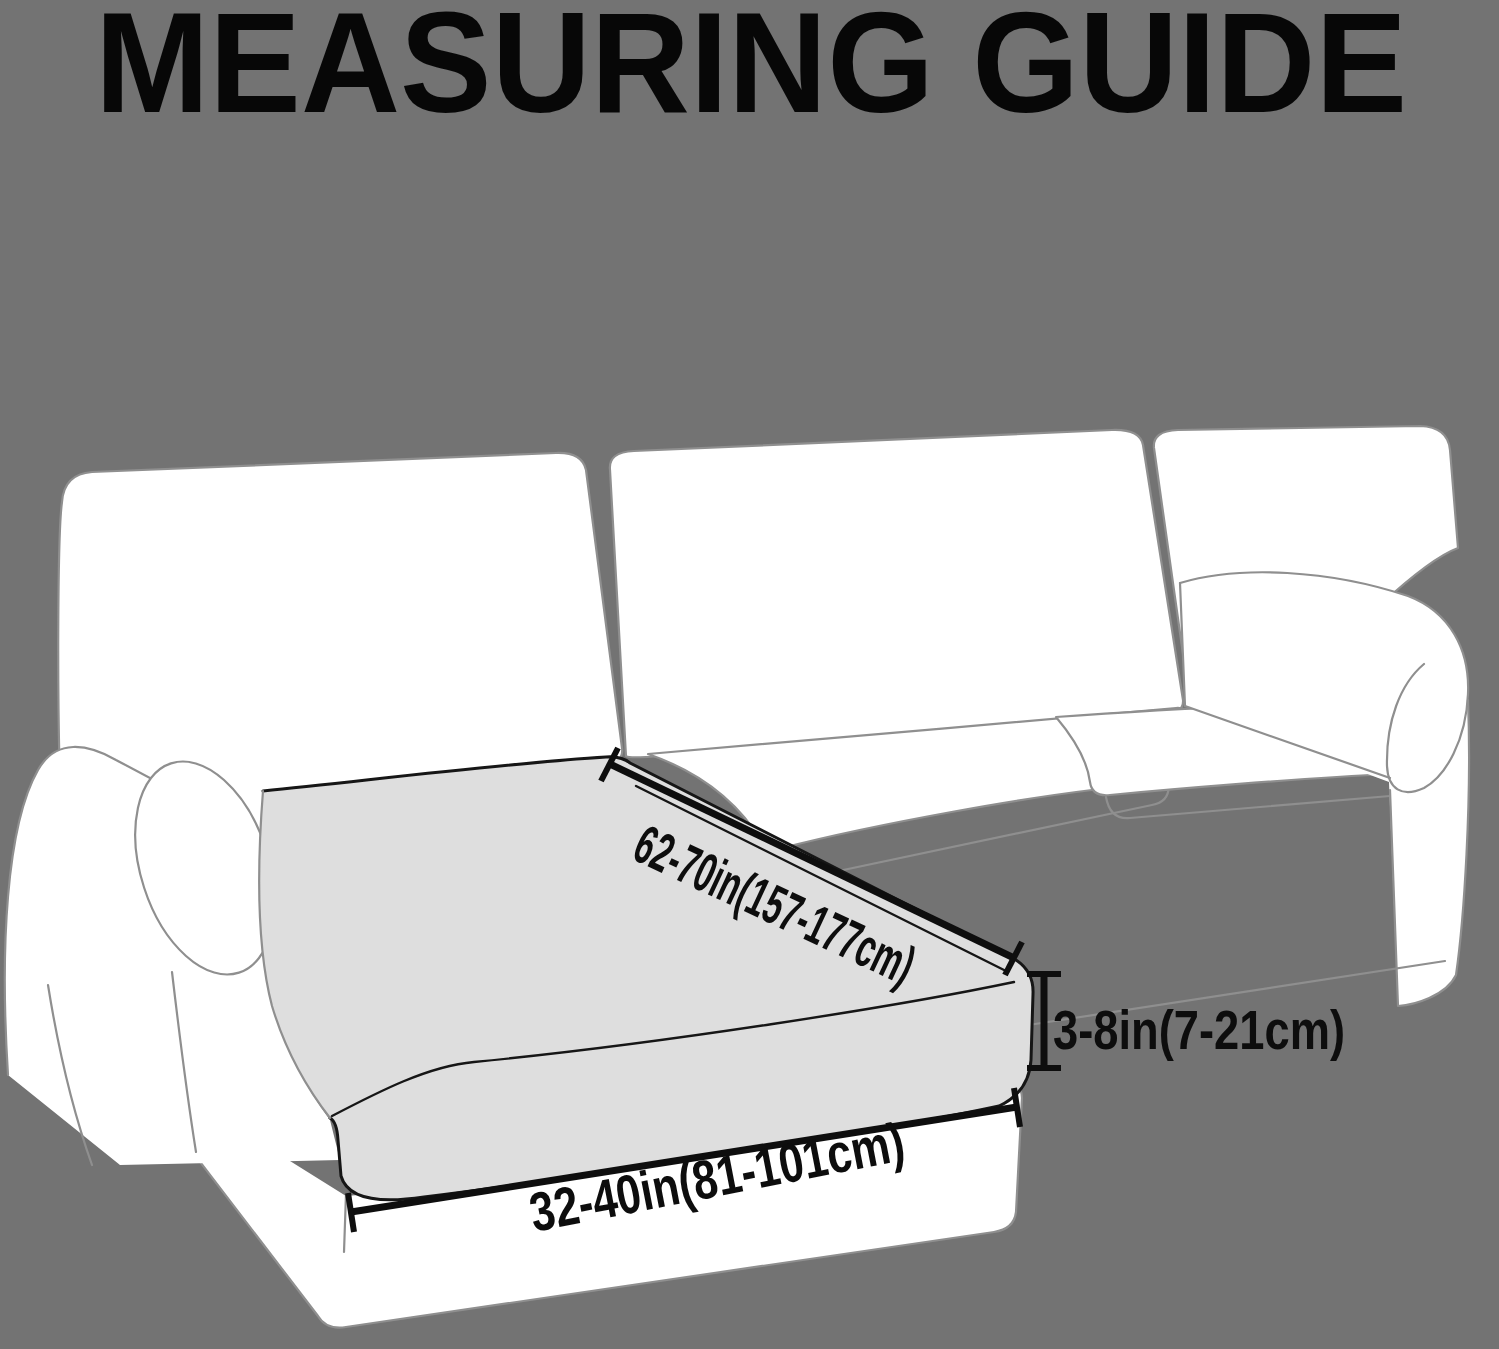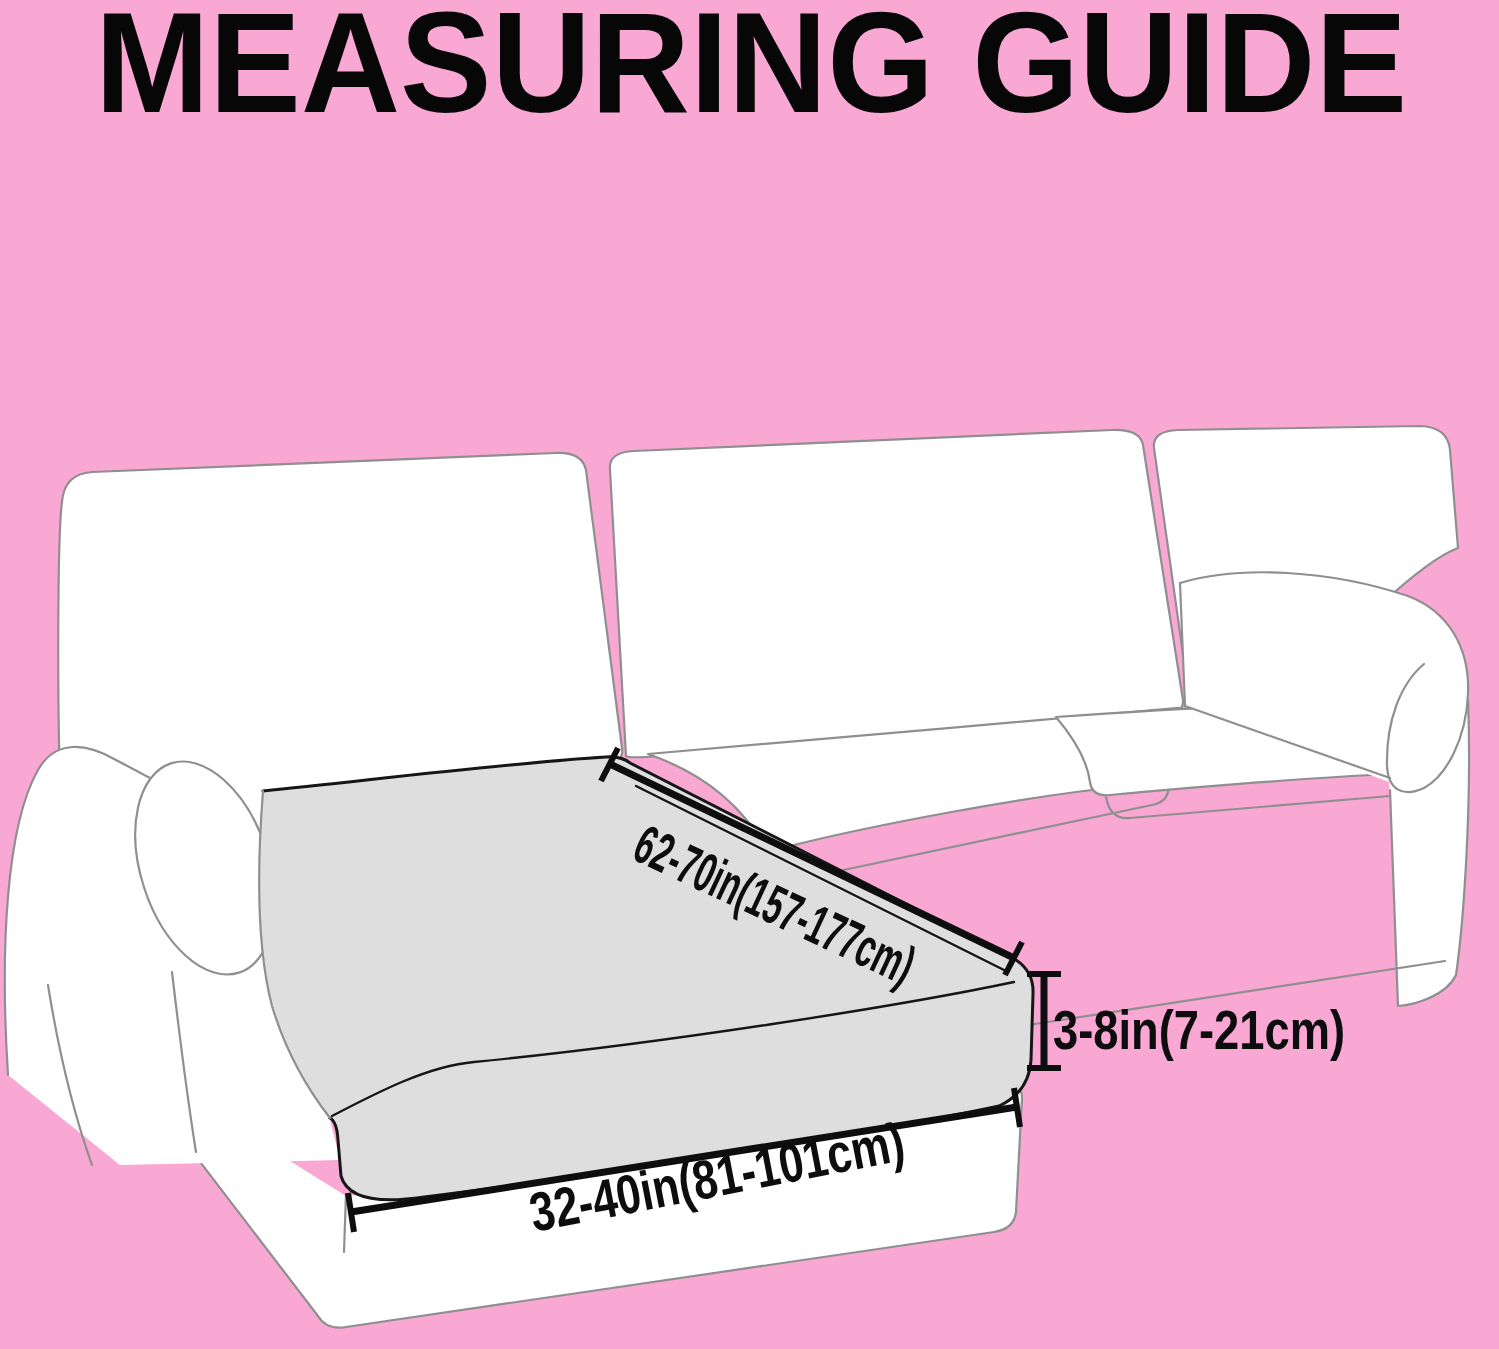--- a/index.html
+++ b/index.html
@@ -1,19 +1,19 @@
 <!DOCTYPE html>
 <html><head>
 <meta charset="utf-8">
 <style>
   html,body{margin:0;padding:0;background:#ffffff;}
   .stage{
     position:relative;
     width:1499px;height:1349px;
-    background:#f9a8d4;
+    background:#737373;
     overflow:hidden;
     font-family:"Liberation Sans", sans-serif;
   }
   svg{position:absolute;left:0;top:0;}
   
   .sofa-line{fill:none;stroke:#8f8f8f;stroke-width:2.2;stroke-linecap:round;stroke-linejoin:round;}
   .sofa-fill{fill:#ffffff;stroke:none;}
   .sofa-fill-stroked{fill:#ffffff;stroke:#8f8f8f;stroke-width:2.2;stroke-linejoin:round;}
   .cushion-fill{stroke:none;}
   .cushion-edge{fill:none;stroke:#161616;stroke-width:3;stroke-linecap:round;stroke-linejoin:round;}

